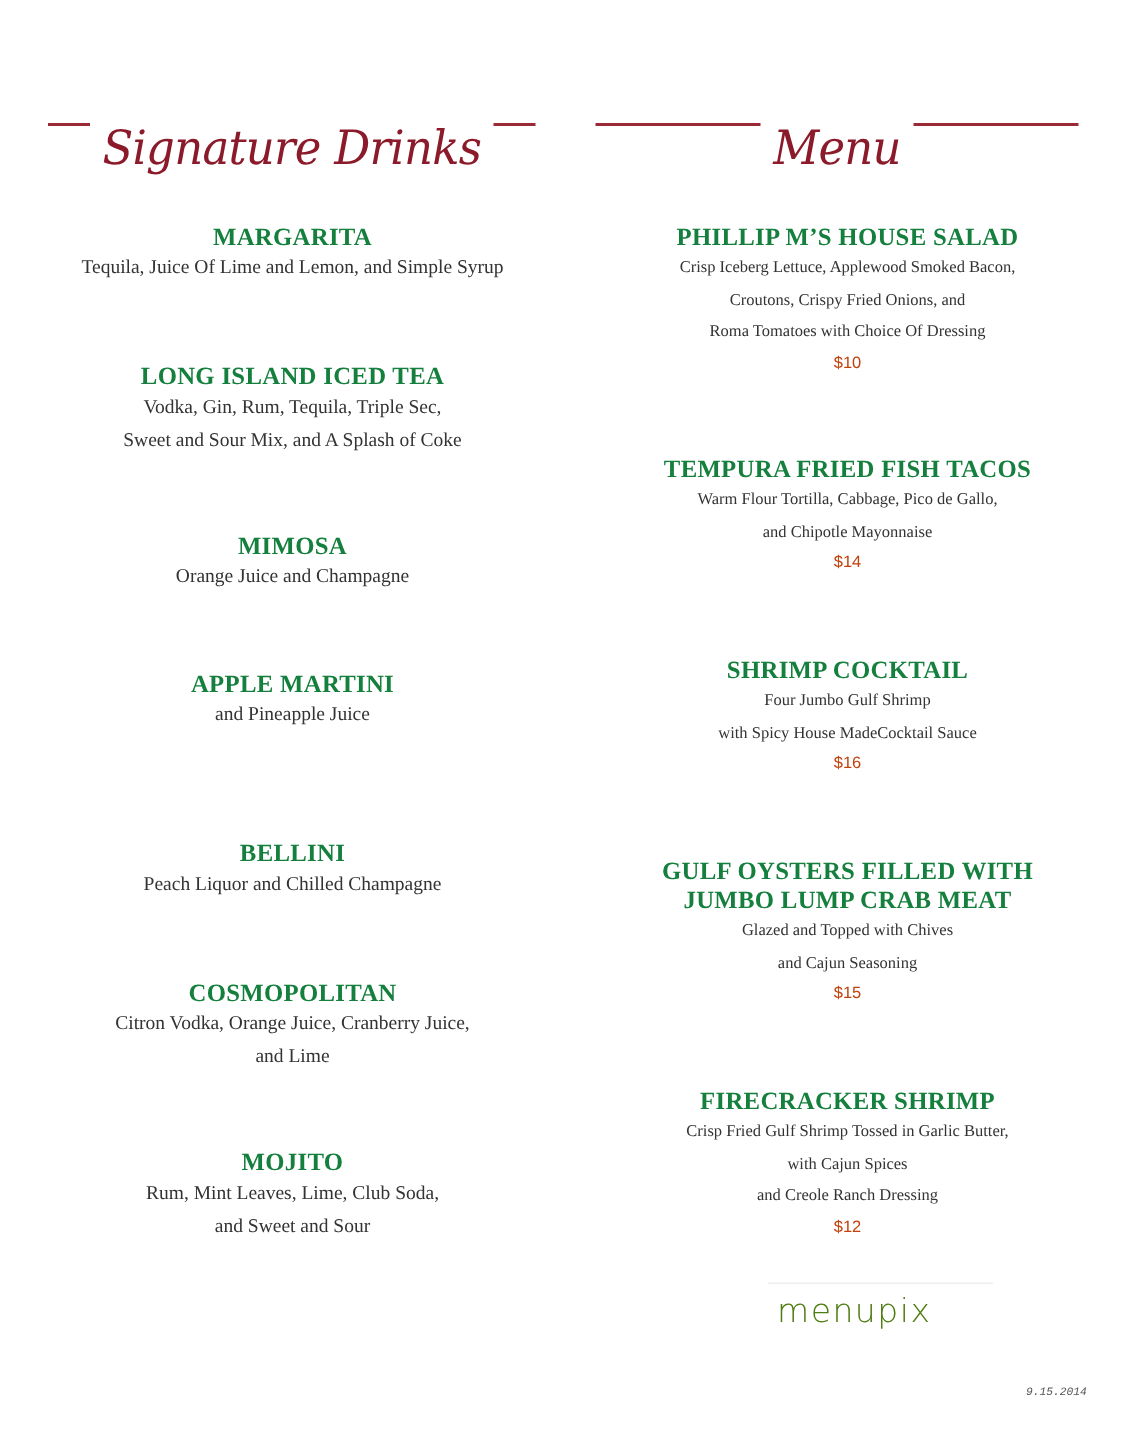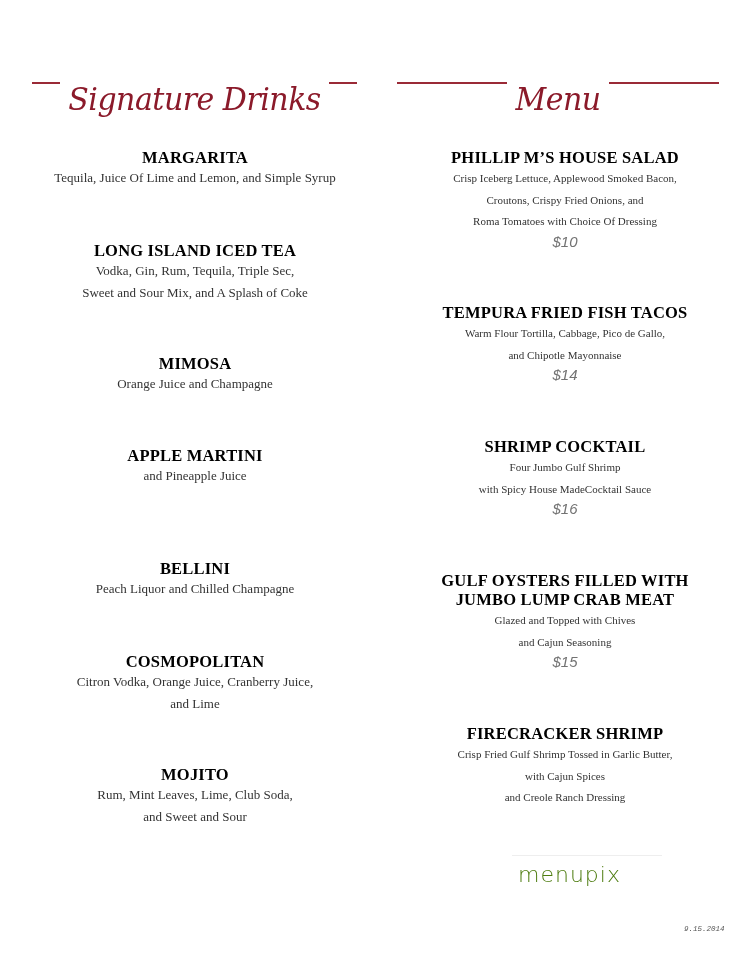--- a/index.html
+++ b/index.html
@@ -16,24 +16,24 @@
   #left-heading { left: 32px; width: 325px; }
   #left-heading .rule { width: 46px; }
   #right-heading { left: 397px; width: 322px; }
   #right-heading .rule { flex: 1; }
 
   .col { position: absolute; text-align: center; }
   #drinks-col { left: 20px; width: 350px; }
   #menu-col { left: 400px; width: 330px; }
 
   .item { position: absolute; left: 0; width: 100%; text-align: center; }
-  .item-name { font-weight: bold; font-size: 16.5px; letter-spacing: 0.2px; color: #000000; line-height: 19px; }
+  .item-name { font-weight: bold; font-size: 16.5px; letter-spacing: 0.2px; color: #15803d; line-height: 19px; }
   .drink .desc { font-size: 13px; color: #333; line-height: 20.5px; margin-top: 1px; }
   .dish .desc { font-size: 11px; color: #333; line-height: 20.5px; margin-top: 1px; }
-  .price { font-family: "Liberation Sans", sans-serif; font-style: italic; font-size: 15px; color: #737373; line-height: 20px; }
+  .price { font-family: "Liberation Sans", sans-serif; font-size: 11px; color: #c2410c; line-height: 20px; }
 
   #watermark { position: absolute; left: 512px; top: 855px; width: 150px; }
   #watermark .wm-line { height: 1px; background: #eee; margin-bottom: 6px; }
   #watermark .wm-text { font-family: "DejaVu Sans", sans-serif; font-size: 22px; color: #4d7c0f; letter-spacing: 1px; font-weight: 300; padding-left: 6px; }
   #date-stamp { position: absolute; left: 684px; top: 925px; font-family: Liberation Mono, monospace; font-style: italic; font-size: 7.5px; color: #555; }
 </style>
 </head>
 <body>
 
 <div class="heading-row" id="left-heading">
@@ -106,20 +106,21 @@
     <div class="item-name">JUMBO LUMP CRAB MEAT</div>
     <div class="desc">Glazed and Topped with Chives</div>
     <div class="desc">and Cajun Seasoning</div>
     <div class="price">$15</div>
   </div>
   <div class="item dish" style="top:724px">
     <div class="item-name">FIRECRACKER SHRIMP</div>
     <div class="desc">Crisp Fried Gulf Shrimp Tossed in Garlic Butter,</div>
     <div class="desc">with Cajun Spices</div>
     <div class="desc">and Creole Ranch Dressing</div>
+    <div class="price">$12</div>
   </div>
 </div>
 
 <div id="watermark">
   <div class="wm-line"></div>
   <div class="wm-text">menupix</div>
 </div>
 <div id="date-stamp">9.15.2014</div>
 
 </body></html>

